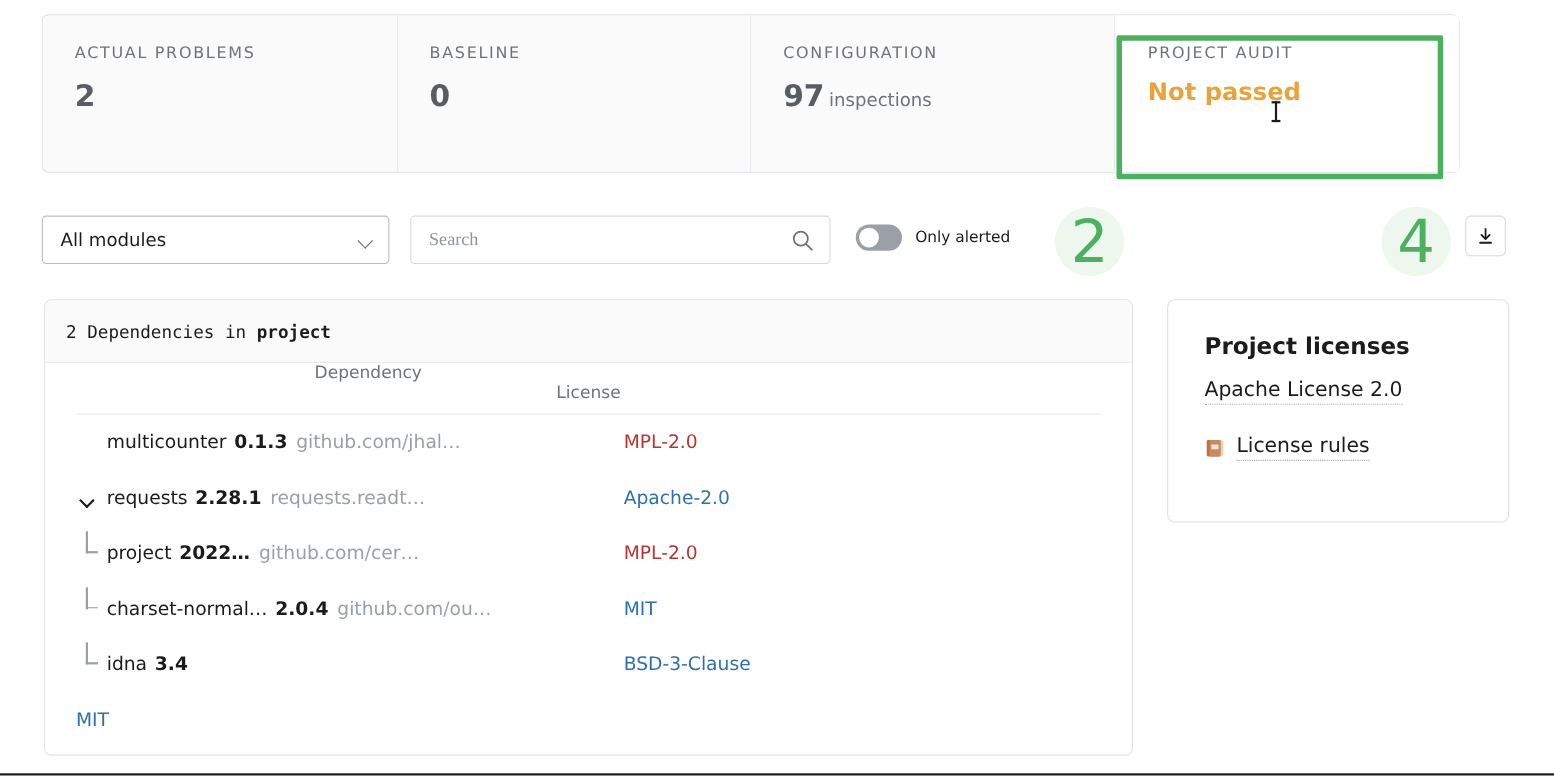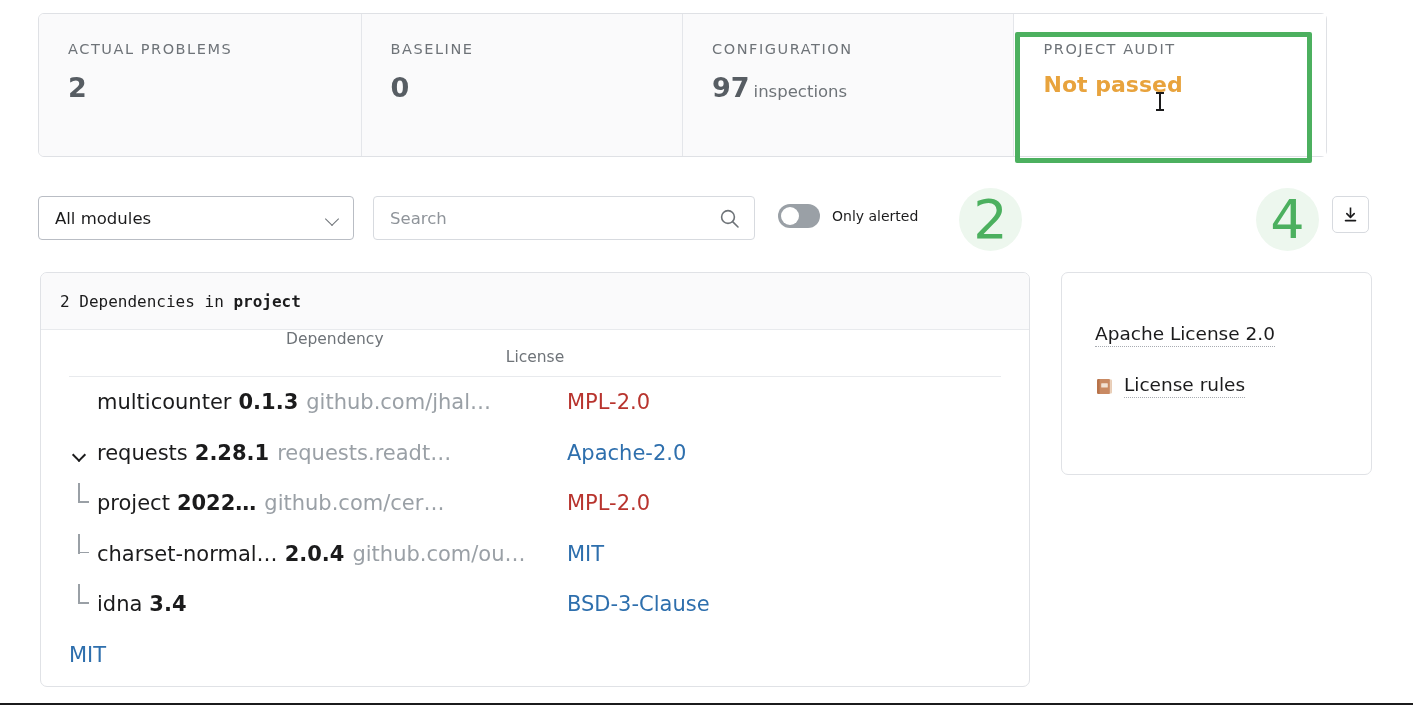--- a/index.html
+++ b/index.html
@@ -121,21 +121,21 @@
   #search-box {
     position: absolute; left: 335px; top: 0;
     width: 382px; height: 44px;
     box-sizing: border-box;
     border: 1px solid #d7dadf;
     border-radius: 4px;
     background: #ffffff;
     display: flex; align-items: center;
     padding: 0 14px 0 16px;
   }
-  #search-box .ph { flex: 1; font-size: 16.5px; color: #8f949a; }
+  #search-box .ph { flex: 1; font-size: 16.5px; color: #8f949a; font-family: Liberation Serif, serif; }
   #toggle-wrap {
     position: absolute; left: 740px; top: 8px;
     display: flex; align-items: center; gap: 12px;
   }
   #only-alerted-toggle {
     width: 42px; height: 24px;
     border-radius: 12px;
     background: #9aa0a6;
     position: relative;
   }
@@ -203,21 +203,21 @@
     color: #6e7378;
     flex-direction: column;
   }
   .col-dep { width: 498px; flex: none; }
   .col-lic { flex: 1; }
   .dep-row {
     display: flex;
     align-items: center;
     height: 50.5px;
     padding: 0 28px;
-    font-size: 21px;
+    font-size: 17px;
     color: #1b1b1c;
     white-space: nowrap;
   }
   .dep-name-cell { width: 498px; flex: none; display: flex; align-items: center; }
   .tw { display: inline-block; width: 28px; flex: none; }
   .tw.chevron { position: relative; }
   .tw.chevron::before {
     content:""; position:absolute; left:5px; top:-3px;
     width:8px; height:8px;
     border-right: 2px solid #1b1b1c;
@@ -404,20 +404,21 @@
           </div>
           <span class="lic blue">BSD-3-Clause</span>
         </div>
         <div class="dep-row">
           <span class="lic blue">MIT</span>
         </div>
       </div>
   </div>
 
   <div id="licenses-panel">
+    <div id="licenses-heading">Project licenses</div>
     <div id="project-license-value">Apache License 2.0</div>
     <div id="license-rules-link">
       <svg width="20" height="20" viewBox="0 0 20 20">
         <rect x="5" y="3.5" width="12" height="14" rx="1" fill="#e8cdb6"></rect>
         <rect x="3.5" y="3.5" width="12" height="14" rx="1" fill="#edd6c2"></rect>
         <rect x="2" y="3" width="12.5" height="15" rx="1.3" fill="#b8734a"></rect>
         <rect x="4.6" y="3" width="9.9" height="15" fill="#c98a63"></rect>
         <rect x="6.2" y="7.2" width="6.6" height="4.3" rx="0.6" fill="#f2e2d4"></rect>
       </svg>
       <span class="lbl">License rules</span>

